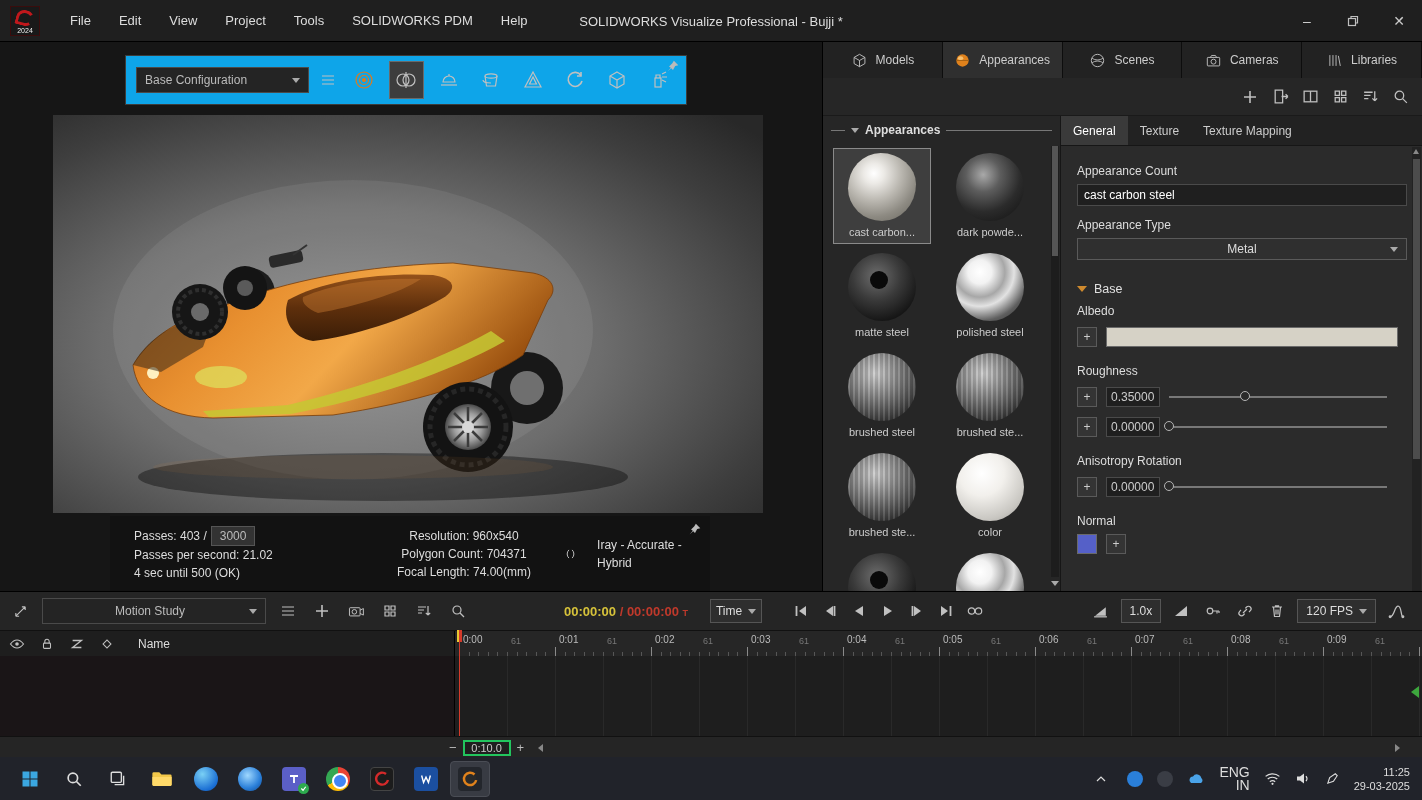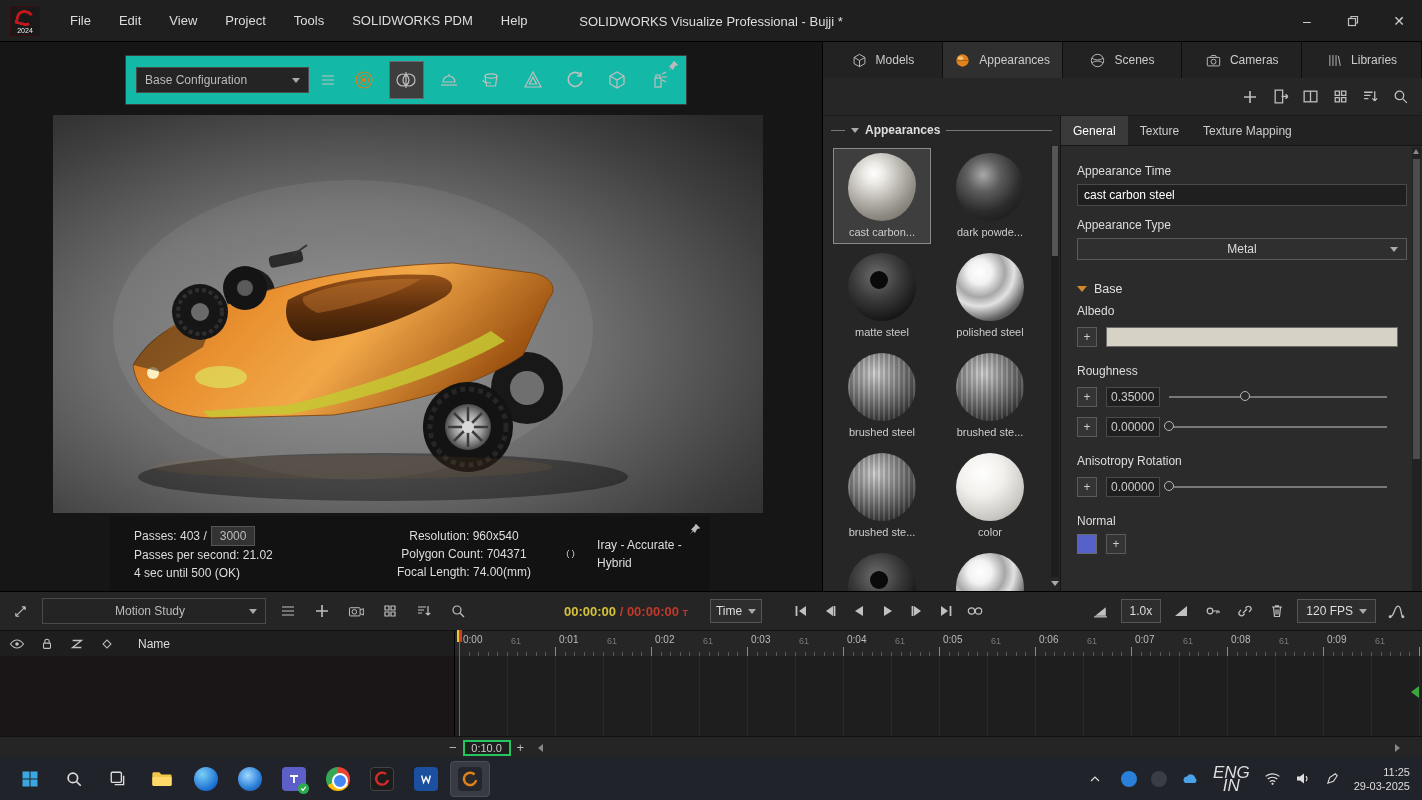--- a/index.html
+++ b/index.html
@@ -22,21 +22,21 @@
   .menu-bar { display:flex; gap:28px; margin-left:16px; }
   .menu-item { font-size:13px; color:#ddd; cursor:default; }
   .win-title { position:absolute; left:50%; transform:translateX(-50%); top:14px; font-size:13px; color:#ddd; }
   .win-controls { margin-left:auto; display:flex; height:42px; }
   .win-controls > div { width:46px; height:42px; display:flex; align-items:center; justify-content:center; color:#ccc; font-size:14px; }
 
   
   .main { position:absolute; left:0; top:42px; width:1422px; height:549px; }
   .viewport-area { position:absolute; left:0; top:0; width:822px; height:549px; background:#161616; }
 
-  .vp-toolbar { position:absolute; left:125px; top:13px; width:562px; height:50px; background:#14b8a6;
+  .vp-toolbar { position:absolute; left:125px; top:13px; width:562px; height:50px; background:#0ea5e9;
     border:1px solid #3c3c3c; display:flex; align-items:center; padding:0 10px; gap:8px; }
   .dropdown { height:26px; background:#242424; border:1px solid #4a4a4a; display:flex; align-items:center;
     padding:0 8px; color:#bbb; justify-content:space-between; }
   .vp-toolbar .dropdown { width:182px; }
   .toolbtn { width:36px; height:38px; display:flex; align-items:center; justify-content:center; border:1px solid transparent; }
   .toolbtn.pressed { background:#3d3d3d; border-color:#6a6a6a; }
   .pin-abs { position:absolute; }
 
   .render { position:absolute; left:53px; top:73px; width:710px; height:398px; }
 
@@ -164,21 +164,21 @@
   .tb-icon { width:40px; height:36px; display:flex; align-items:center; justify-content:center; border-radius:4px; }
   .tb-icon.active { background:#383b43; border:1px solid #4a4d55; }
   .round { width:24px; height:24px; border-radius:50%; }
   .chrome-ball { background:conic-gradient(#ea4335 0 33%, #fbbc05 33% 66%, #34a853 66% 100%); position:relative; }
   .chrome-ball::after { content:''; position:absolute; left:6px; top:6px; width:12px; height:12px; border-radius:50%;
     background:#4285f4; border:2px solid #fff; }
   .tile { width:24px; height:24px; border-radius:4px; display:flex; align-items:center; justify-content:center; position:relative; }
   .teams-badge { position:absolute; right:-3px; bottom:-3px; width:11px; height:11px; border-radius:50%; background:#2daa4e;
     display:flex; align-items:center; justify-content:center; }
   .tray { margin-left:auto; display:flex; align-items:center; gap:14px; padding-right:12px; }
-  .lang { text-align:center; font-size:17px; color:#ddd; line-height:13px;font-style:italic; }
+  .lang { text-align:right; font-size:14px; color:#ddd; line-height:13px; }
   .clock { text-align:right; font-size:11px; color:#ddd; line-height:14px; }
 </style>
 </head>
 <body>
 
 <div class="app">
 
   <div class="titlebar">
     <div class="app-logo">
       <span class="swirl"></span>
@@ -504,21 +504,21 @@
           <div class="pal-scroll-down"><span class="tri-down"></span></div>
         </div>
 
         <div class="props">
           <div class="props-tabs">
             <div class="props-tab active">General</div>
             <div class="props-tab">Texture</div>
             <div class="props-tab">Texture Mapping</div>
           </div>
           <div class="props-content">
-            <div class="plabel">Appearance Time</div>
+            <div class="plabel">Appearance Count</div>
             <input class="text-input" value="cast carbon steel" style="">
             <div class="plabel" style="margin-top:12px;">Appearance Type</div>
             <div class="sel-dropdown">
               <span>Metal</span>
               <span class="tri-down"></span>
             </div>
 
             <div class="section-head">
               <span class="tri"></span>
               <span class="txt">Base</span>

